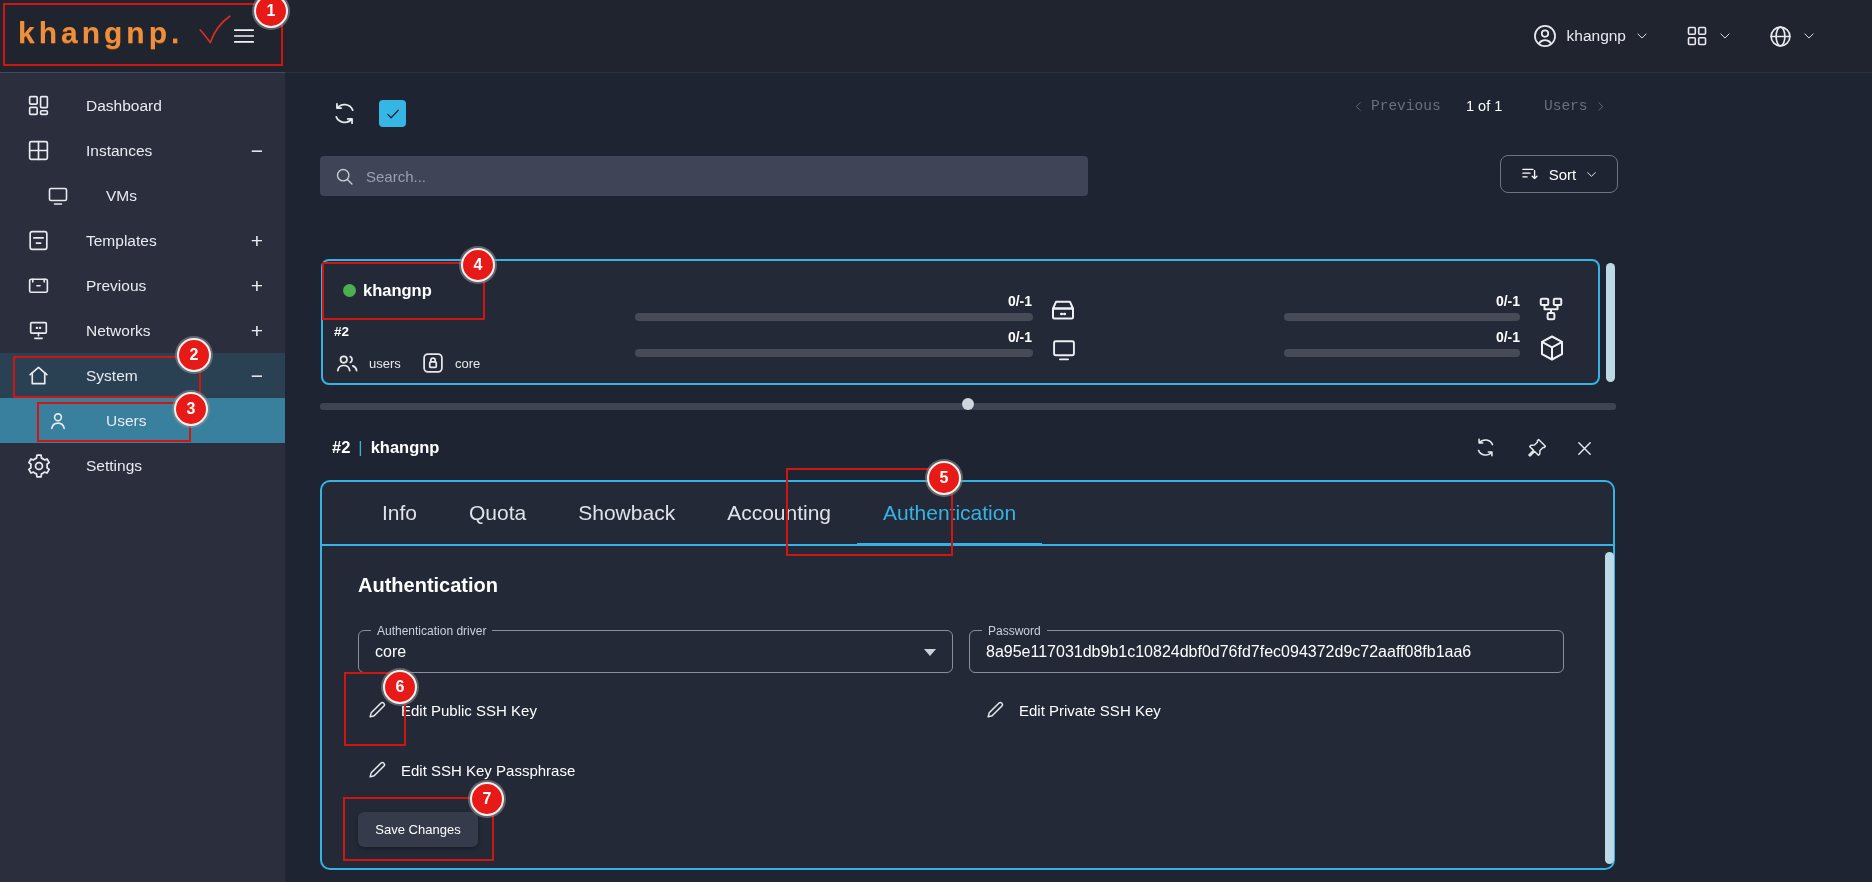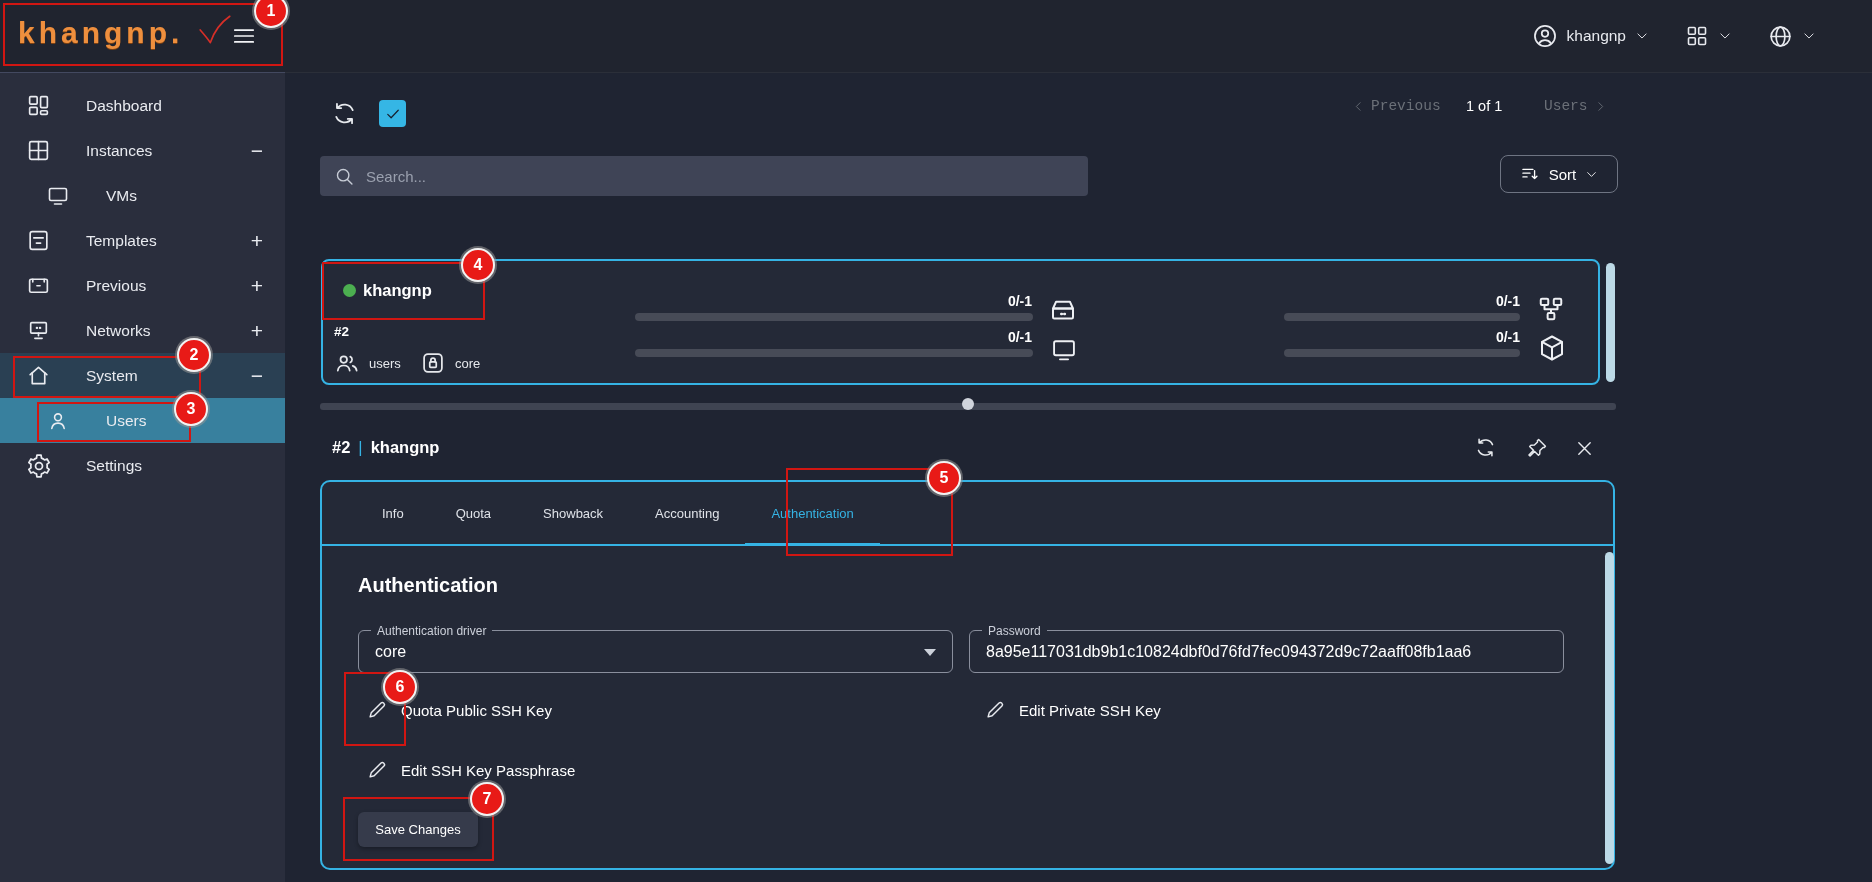--- a/index.html
+++ b/index.html
@@ -61,21 +61,21 @@
   .split{position:absolute;left:320px;top:403px;width:1296px;height:7px;border-radius:3px;background:#3f4452;cursor:row-resize;}
   .split-dot{position:absolute;left:962px;top:398px;width:12px;height:12px;border-radius:50%;background:#d0d4dc;}
 
   
   .dtitle{position:absolute;left:332px;top:438px;font-size:16.5px;font-weight:700;color:#fff;display:flex;gap:8px;}
   .dtitle .sep{color:#35b3e4;font-weight:400;}
   .panel{position:absolute;left:320px;top:480px;width:1295px;height:390px;background:#242937;
          border:2px solid #35b3e4;border-radius:10px;box-sizing:border-box;}
   .tabbar{position:absolute;left:322px;top:482px;width:1291px;height:64px;display:flex;align-items:stretch;
           padding-left:34px;border-bottom:2px solid #35b3e4;box-sizing:border-box;}
-  .tab{display:flex;align-items:center;padding:0 26px;font-size:13px;color:#dfe2e8;cursor:pointer;position:relative;}
+  .tab{display:flex;align-items:center;padding:0 26px;font-size:21px;color:#dfe2e8;cursor:pointer;position:relative;}
   .tab.active{color:#35b3e4;}
   .tab.active::after{content:"";position:absolute;left:0;right:0;bottom:-2px;height:3px;background:#35b3e4;}
   .sec-title{position:absolute;left:358px;top:574px;font-size:20px;font-weight:700;color:#fff;}
   .mfield{position:absolute;height:43px;border:1px solid #8a8f9d;border-radius:6px;box-sizing:border-box;cursor:text;}
   .mlabel{position:absolute;left:12px;top:-8px;background:#242937;padding:0 6px;font-size:12px;color:#ccd0da;line-height:16px;}
   .mvalue{position:absolute;left:16px;top:0;height:100%;display:flex;align-items:center;font-size:16px;color:#fff;white-space:nowrap;}
   .caret{position:absolute;right:16px;top:18px;width:0;height:0;border-left:6px solid transparent;
          border-right:6px solid transparent;border-top:7px solid #ccd1da;}
   .action{position:absolute;display:flex;align-items:center;gap:13px;color:#fff;font-size:15px;cursor:pointer;}
   .action .act-ic{color:#e8eaef;}
@@ -399,21 +399,21 @@
     <span class="mlabel">Password</span>
     <span class="mvalue">8a95e117031db9b1c10824dbf0d76fd7fec094372d9c72aaff08fb1aa6</span>
   </div>
 
   <div class="action" style="left:366px;top:699px">
     <span class="act-ic">
       <svg width="22" height="22" viewBox="0 0 24 24" stroke-width="1.5">
           <path d="m4.5 19.5 1.2-4.4L16.4 4.4a2 2 0 0 1 2.8 0l.4.4a2 2 0 0 1 0 2.8L8.9 18.3Z"></path>
         </svg>
     </span>
-    <span>Quota Public SSH Key</span>
+    <span>Edit Public SSH Key</span>
   </div>
   <div class="action" style="left:984px;top:699px">
     <span class="act-ic">
       <svg width="22" height="22" viewBox="0 0 24 24" stroke-width="1.5">
           <path d="m4.5 19.5 1.2-4.4L16.4 4.4a2 2 0 0 1 2.8 0l.4.4a2 2 0 0 1 0 2.8L8.9 18.3Z"></path>
         </svg>
     </span>
     <span>Edit Private SSH Key</span>
   </div>
   <div class="action" style="left:366px;top:759px">

